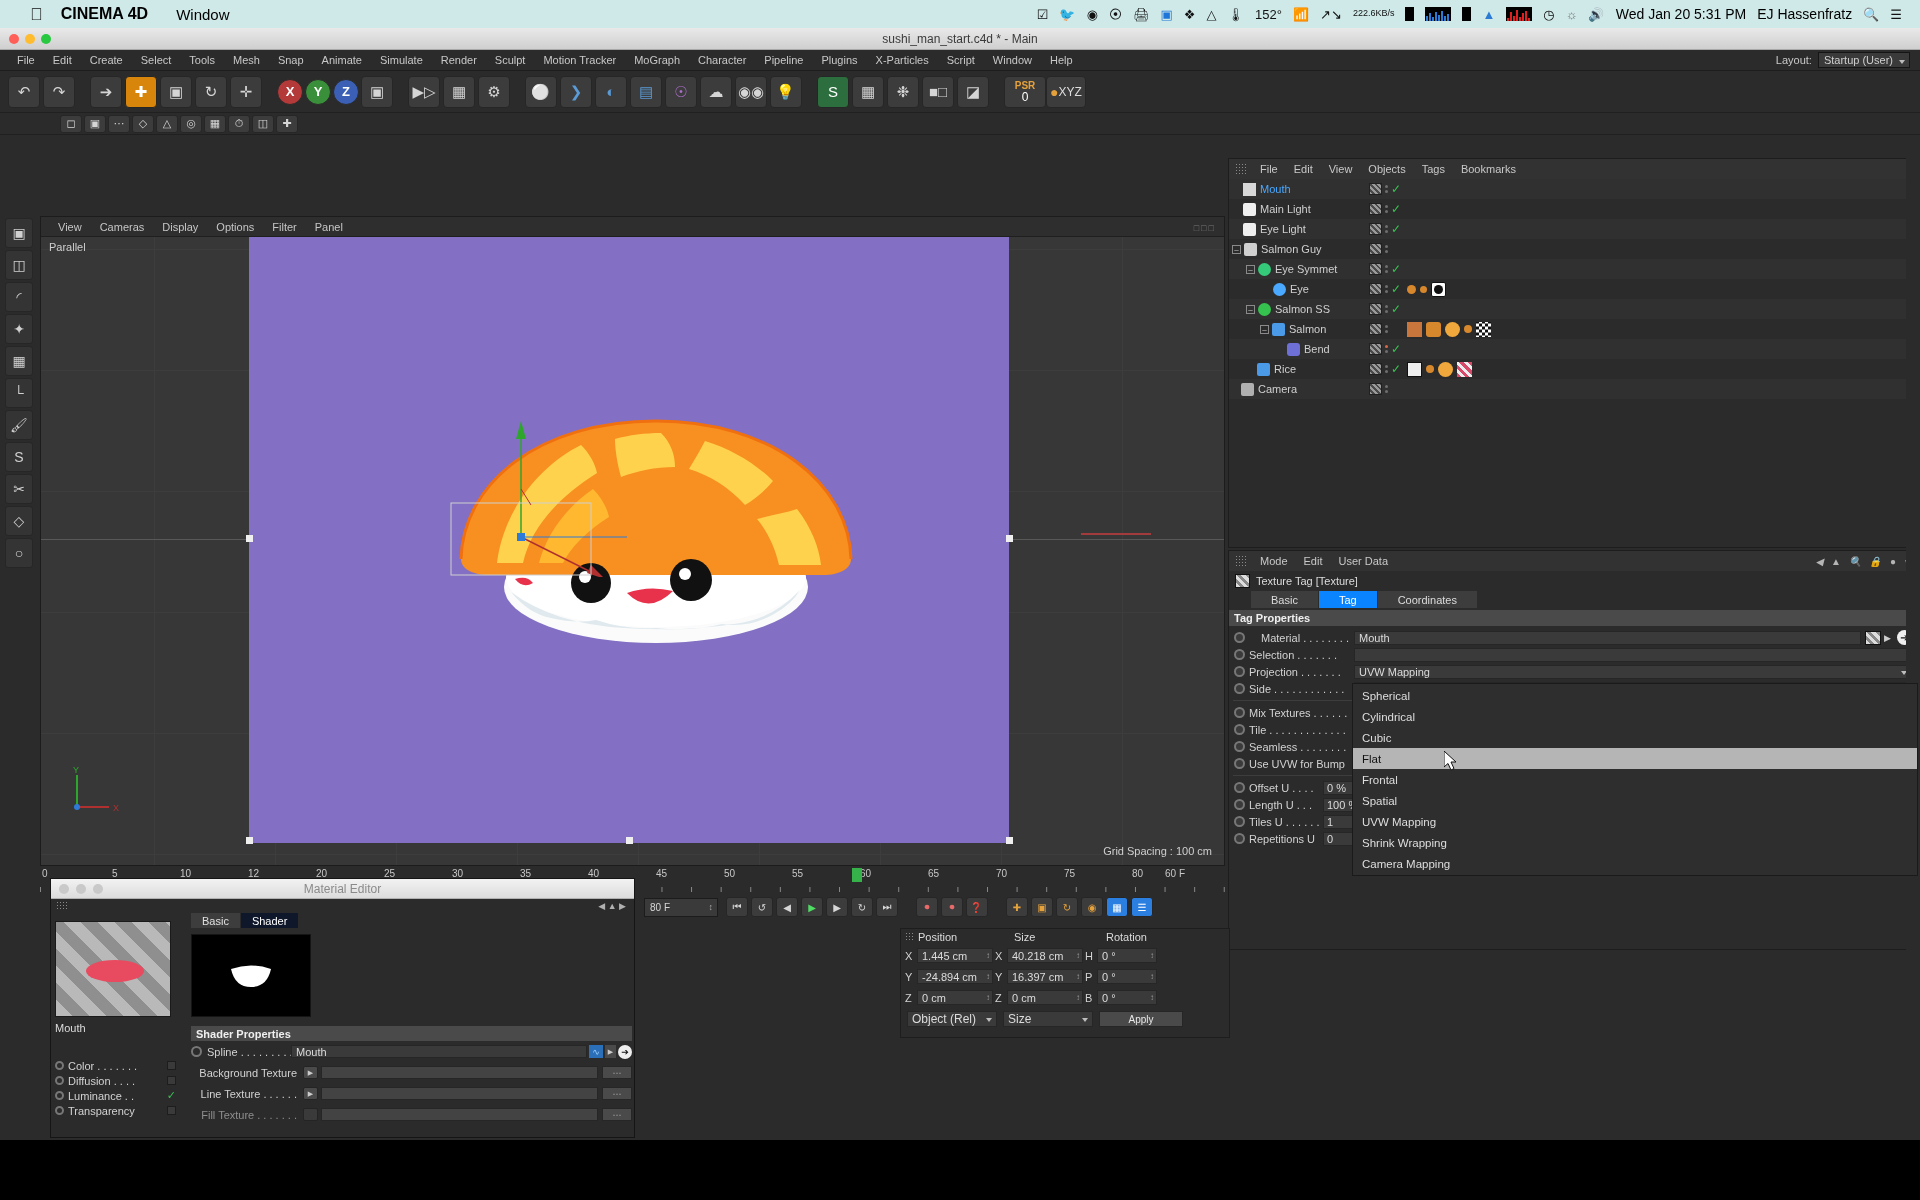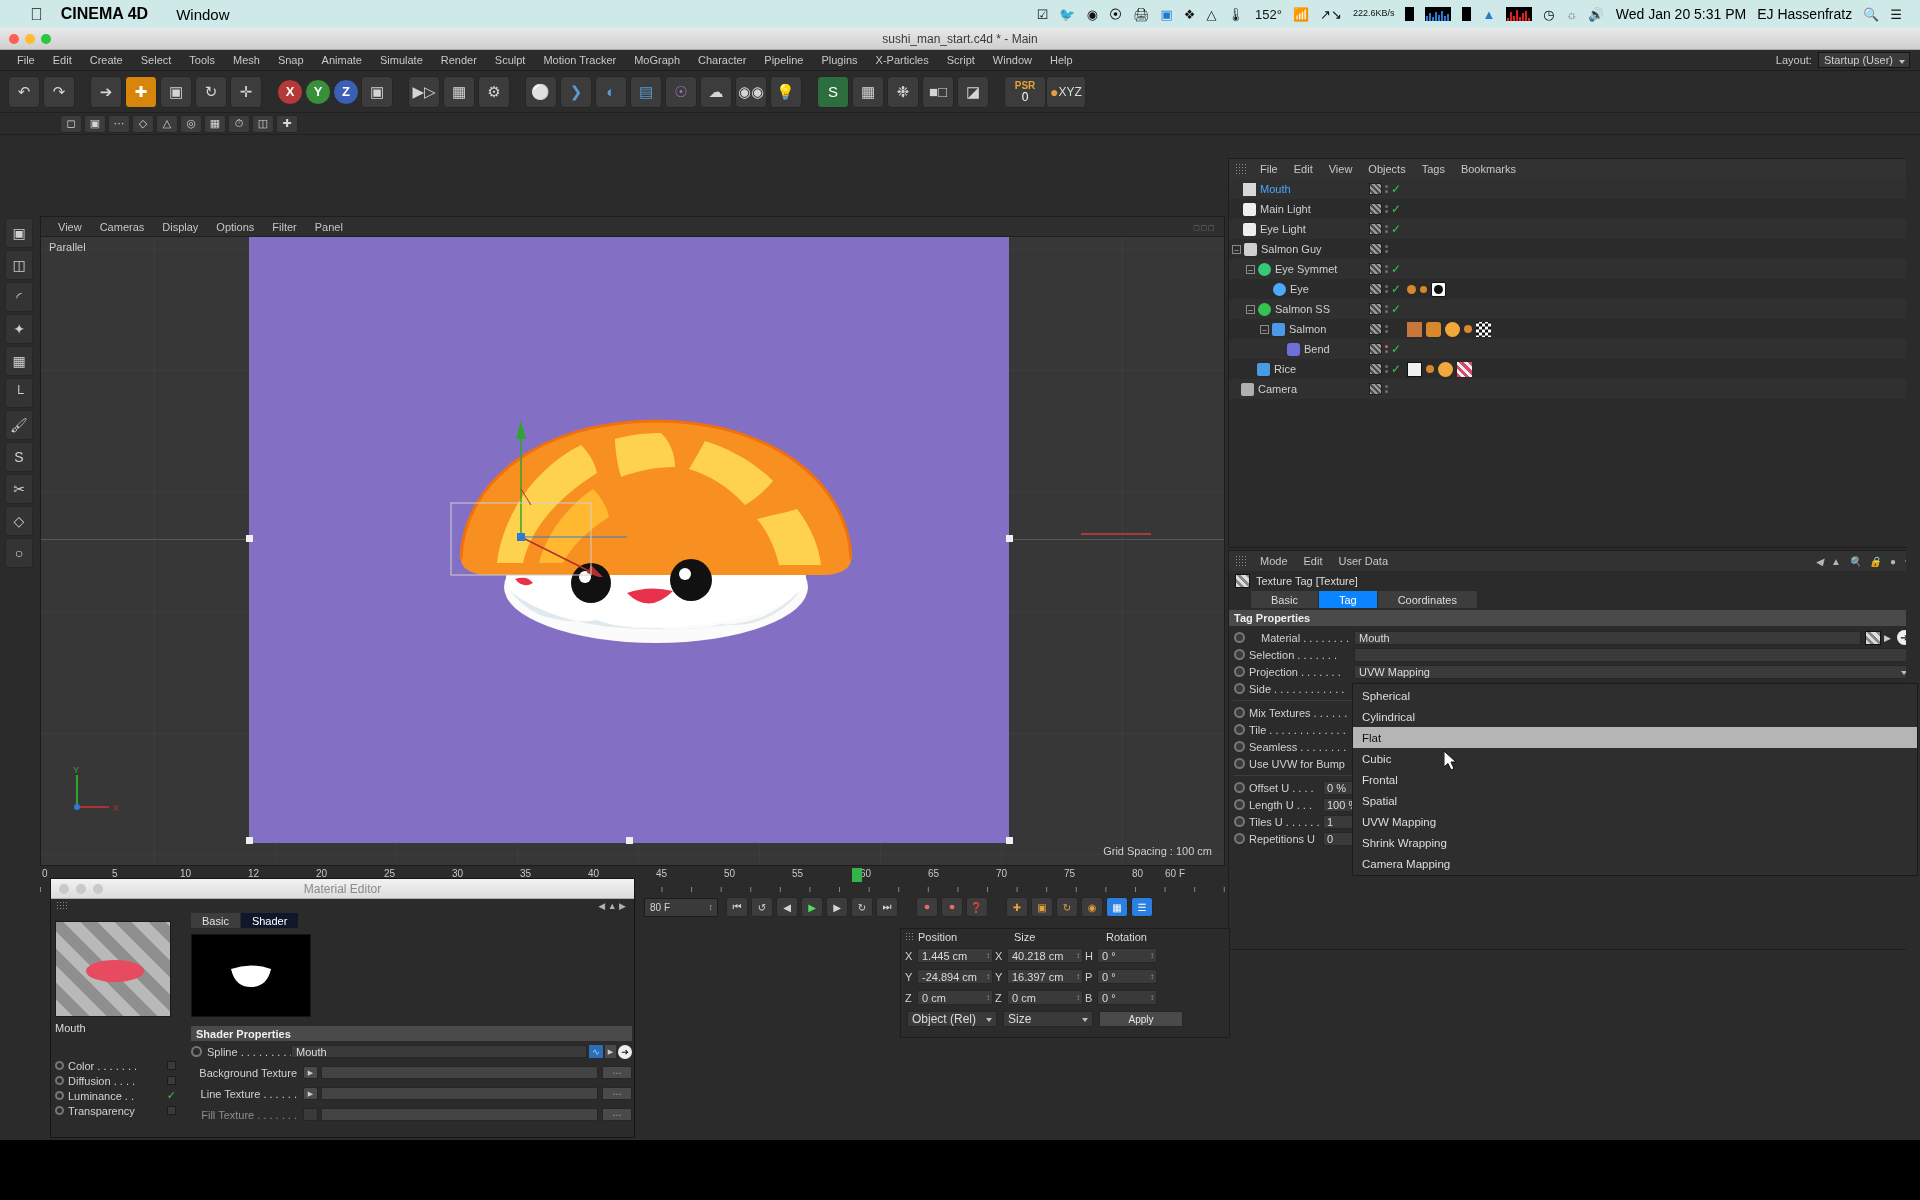--- a/index.html
+++ b/index.html
@@ -919,22 +919,22 @@
           <span class="am-bullet"></span>
           <span class="am-lab" style="width:74px">Repetitions U</span>
           <span class="am-num">0</span>
         </div>
       </div>
     </div>
 
     <div class="dropdown">
       <div class="dd-item">Spherical</div>
       <div class="dd-item">Cylindrical</div>
+      <div class="dd-item">Cubic</div>
       <div class="dd-item hl">Flat</div>
-      <div class="dd-item">Cubic</div>
       <div class="dd-item">Frontal</div>
       <div class="dd-item">Spatial</div>
       <div class="dd-item">UVW Mapping</div>
       <div class="dd-item">Shrink Wrapping</div>
       <div class="dd-item">Camera Mapping</div>
     </div>
 
     <svg style="position:absolute;left:1444px;top:723px;width:16px;height:22px;z-index:90;">
       <polygon points="0,0 0,16 4,12.5 7,19 10,17.5 7,11 12,11" fill="#fff" stroke="#111" stroke-width="1"></polygon>
     </svg>

